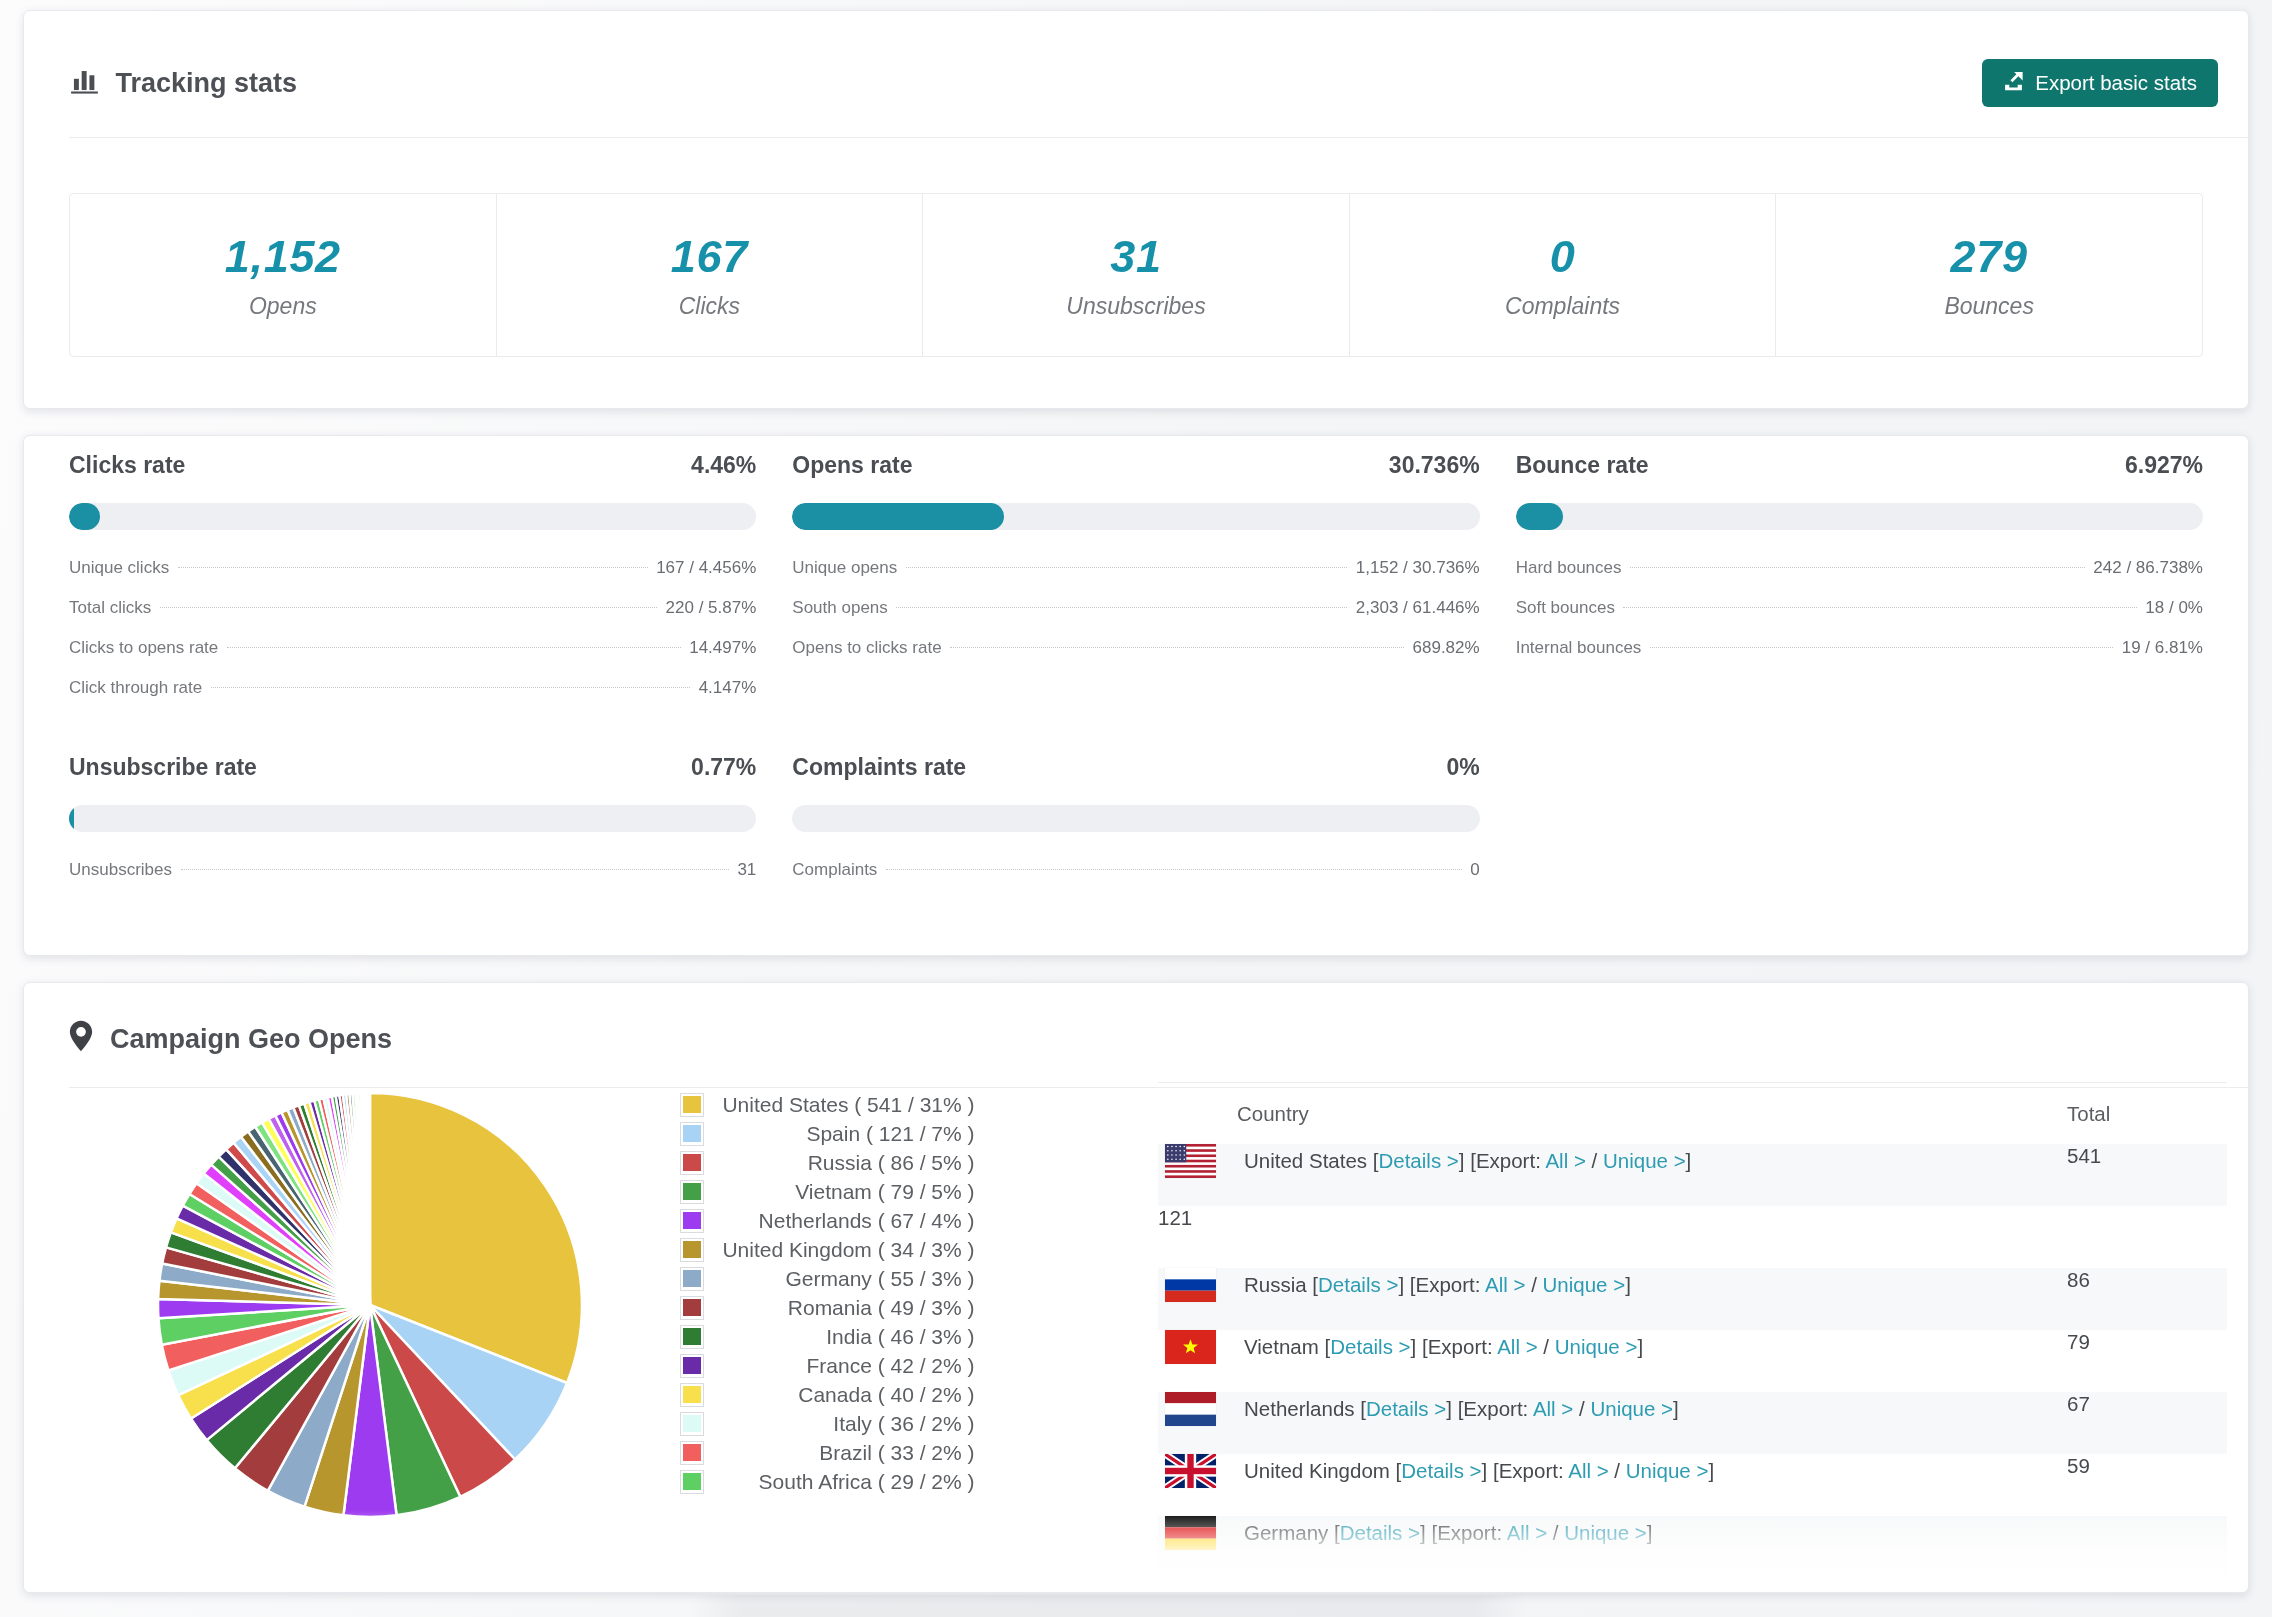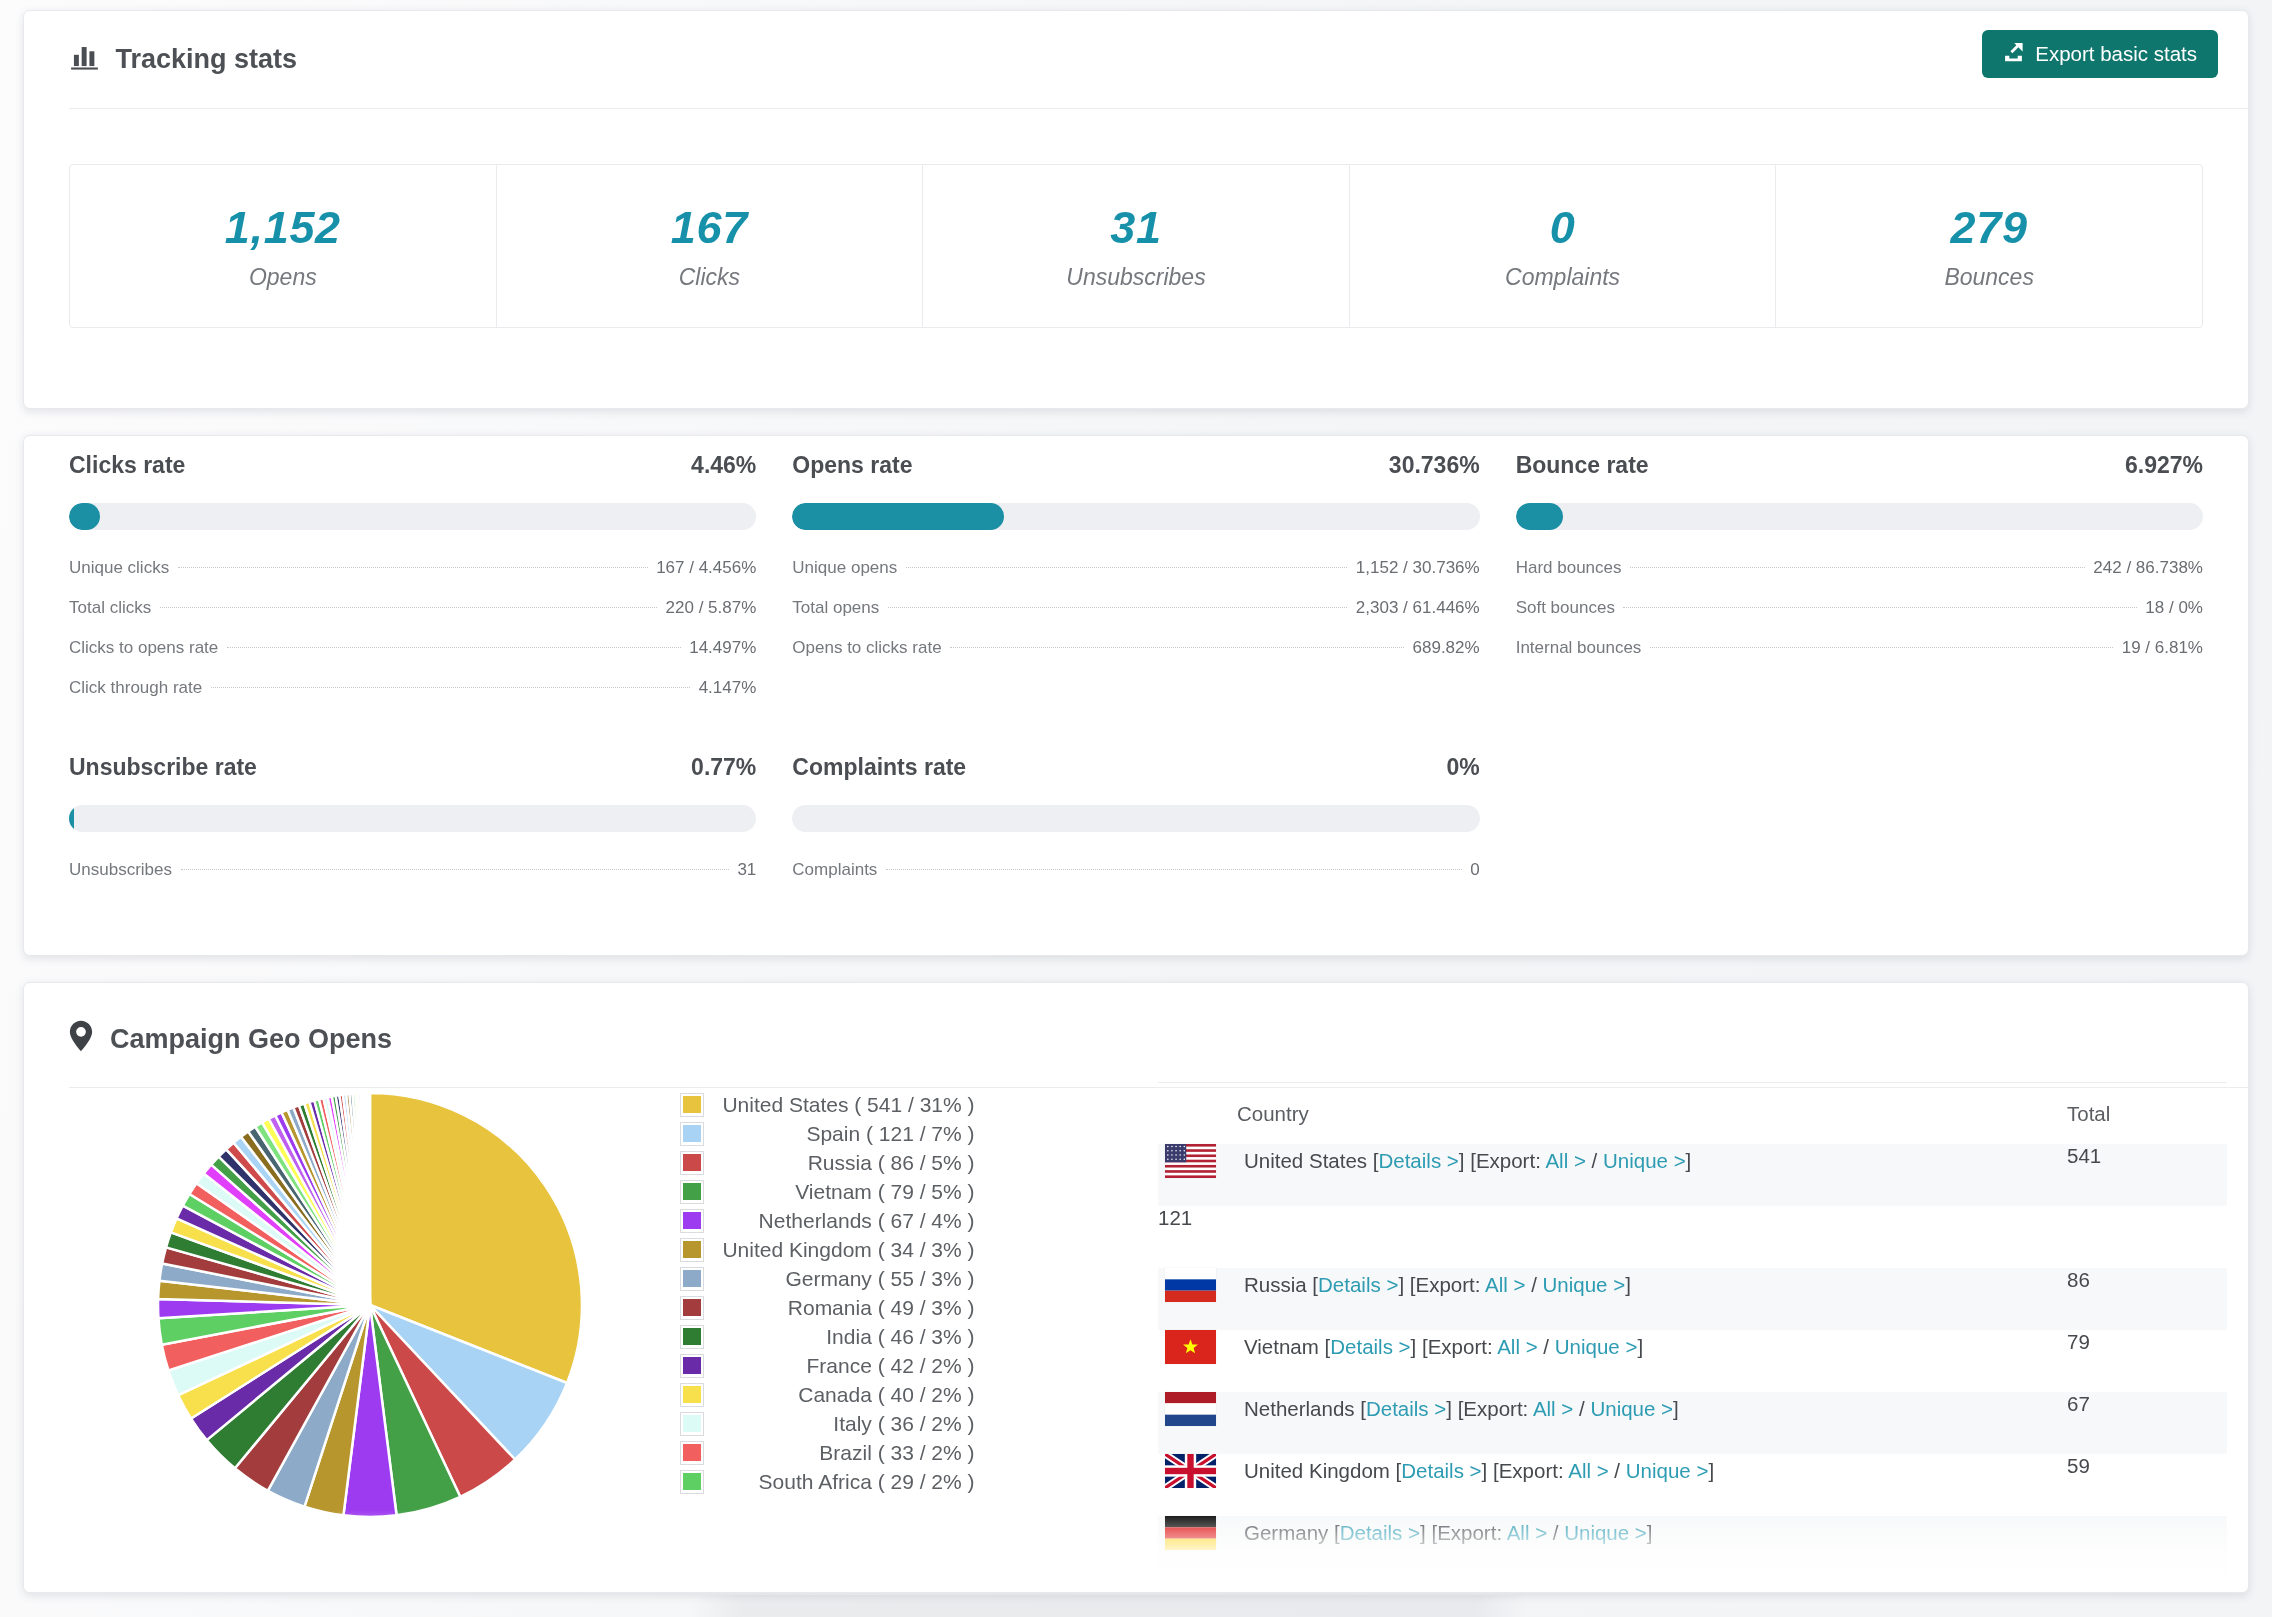--- a/index.html
+++ b/index.html
@@ -12,21 +12,21 @@
   .card {
     position:absolute; left:23px; width:2226px; background:#fff;
     border:0.7px solid #e7e9ed; border-radius:7px;
     box-shadow:0 2.8px 8.5px rgba(75,85,105,.14);
   }
   #card-tracking { top:10px;  height:399px; }
   #card-rates    { top:435px; height:521px; }
   #card-geo      { top:982px; height:611px; overflow:hidden; }
 
   
-  .c1-head { display:flex; align-items:flex-end; justify-content:space-between; padding:19px 30px 0 45px; }
+  .c1-head { display:flex; align-items:center; justify-content:space-between; padding:48px 30px 0 45px; }
   .card-title { display:flex; align-items:center; gap:15.5px; font-size:27px; color:#4d5055; }
   .btn-export {
     display:flex; align-items:center; gap:11.3px; background:#0f766e; color:#fff;
     border:none; font-size:20.5px; font-family:inherit; padding:0 21px; height:48px;
     border-radius:6px; cursor:pointer;
   }
   .c1-divider { border-top:0.7px solid #ececee; margin:30px 0 0 45px; }
   #summary-row {
     display:flex; margin:55px 45px 0 45px; height:164px;
     border:0.7px solid #e9ebef; border-radius:4.2px; background:#fff;
@@ -170,21 +170,21 @@
         <div class="bar-track">
           <div class="bar-fill" style="width: 30.736%;"></div>
         </div>
         <div class="rate-items">
           <div class="rate-item">
             <span class="ri-label">Unique opens</span>
             <span class="ri-dots"></span>
             <span class="ri-value">1,152 / 30.736%</span>
           </div>
           <div class="rate-item">
-            <span class="ri-label">Total opens</span>
+            <span class="ri-label">South opens</span>
             <span class="ri-dots"></span>
             <span class="ri-value">2,303 / 61.446%</span>
           </div>
           <div class="rate-item">
             <span class="ri-label">Opens to clicks rate</span>
             <span class="ri-dots"></span>
             <span class="ri-value">689.82%</span>
           </div>
         </div>
       </div>

